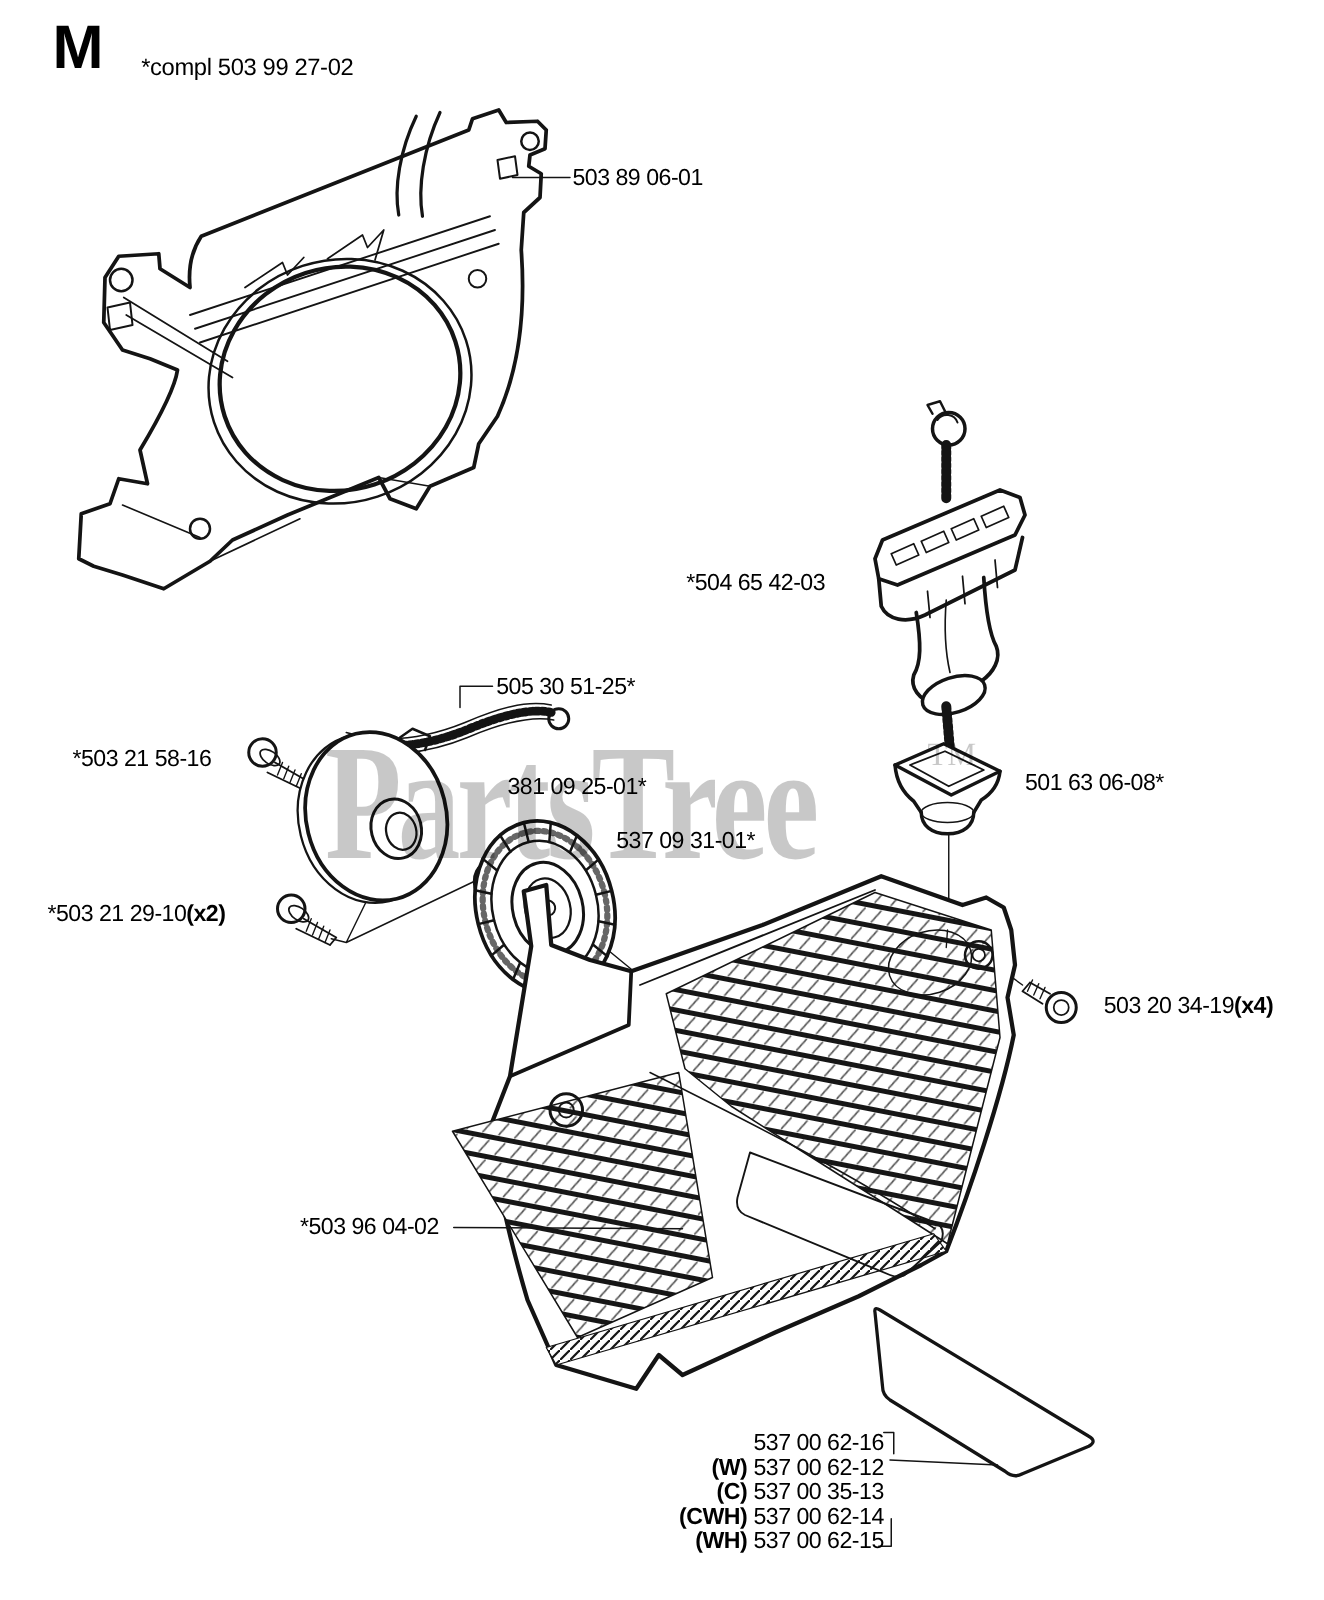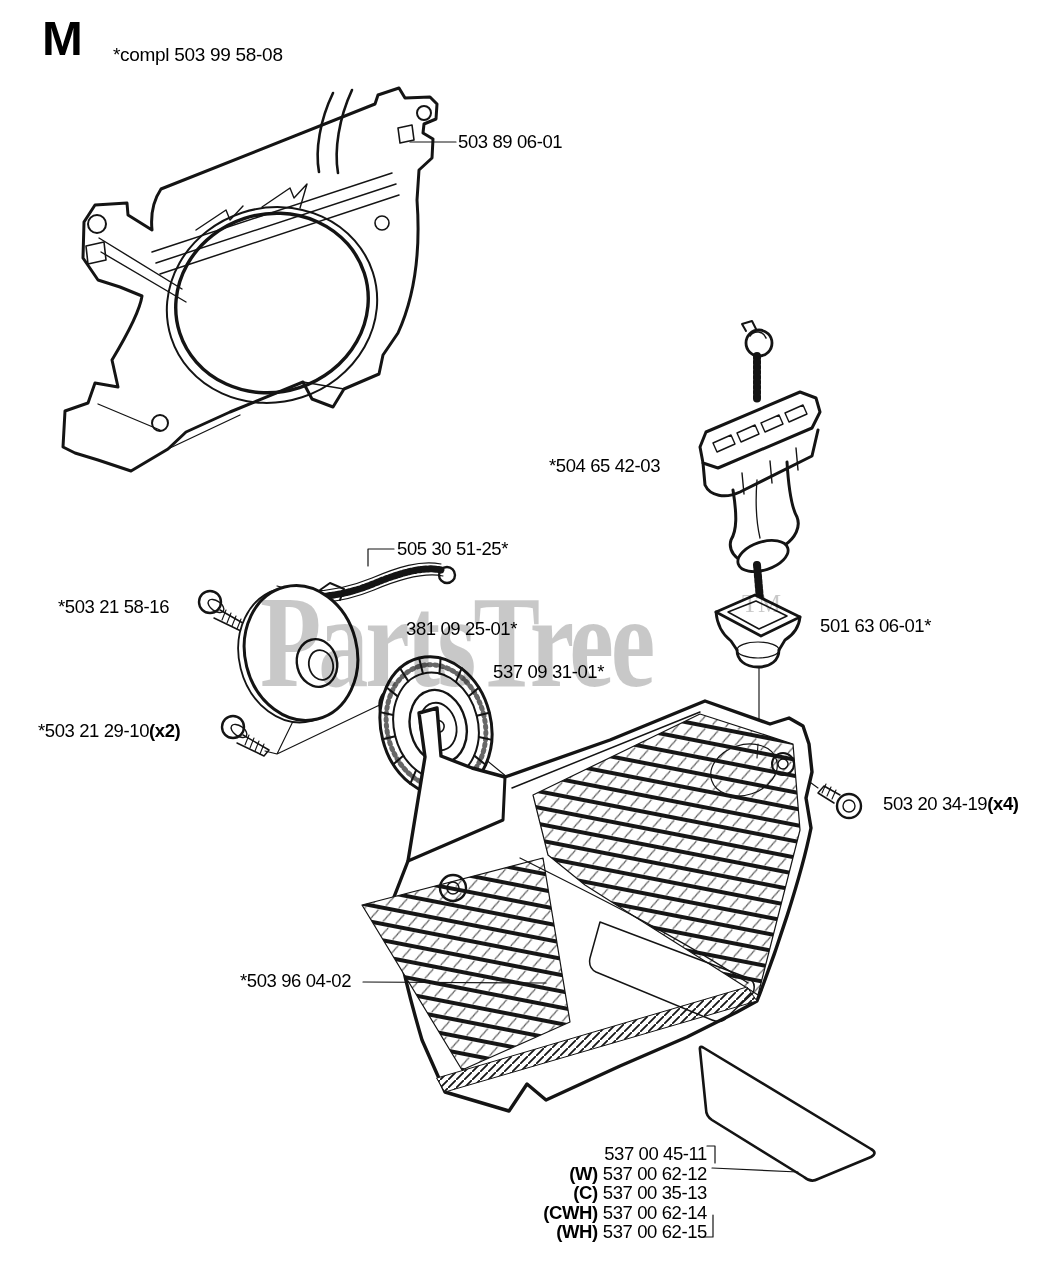--- a/index.html
+++ b/index.html
@@ -24,21 +24,21 @@
   #decal-list{position:absolute;left:480px;top:1143px;width:227px;z-index:5;
               font-size:18.5px;letter-spacing:-0.4px;color:#000;}
   .drow .pre{font-weight:bold;margin-right:5px;}
 </style>
 </head>
 <body>
 
 <div id="sheet">
 
   <div id="section-letter">M</div>
-  <div id="assembly-note">*compl 503 99 58-08</div>
+  <div id="assembly-note">*compl 503 99 27-02</div>
 
   <svg id="art" width="1059" height="1280" viewBox="0 0 1059 1280" fill="none" stroke="#141414" stroke-linecap="round" stroke-linejoin="round">
     <defs>
       <pattern id="slats" width="26" height="16" patternUnits="userSpaceOnUse" patternTransform="rotate(11)">
         <rect width="26" height="16" fill="#ffffff" stroke="none"></rect>
         <rect y="0" width="26" height="4" fill="#161616" stroke="none"></rect>
         <path d="M6,15 L12,5 M19,15 L25,5" stroke="#555" stroke-width="1.2"></path>
       </pattern>
       <pattern id="hatch" width="8" height="8" patternUnits="userSpaceOnUse">
         <rect width="8" height="8" fill="#ffffff" stroke="none"></rect>
@@ -201,35 +201,35 @@
   <div class="plabel" style="left:549px;top:456px;">*504 65 42-03</div>
 
   <div class="plabel" style="left:397px;top:539px;">505 30 51-25*</div>
 
   <div class="plabel" style="left:58px;top:597px;">*503 21 58-16</div>
 
   <div class="plabel" style="left:406px;top:619px;">381 09 25-01*</div>
 
   <div class="plabel" style="left:493px;top:662px;">537 09 31-01*</div>
 
-  <div class="plabel" style="left:820px;top:616px;">501 63 06-01*</div>
+  <div class="plabel" style="left:820px;top:616px;">501 63 06-08*</div>
 
   <div class="plabel" style="left:38px;top:721px;">
     <span>*503 21 29-10</span><span class="qty">(x2)</span>
   </div>
 
   <div class="plabel" style="left:883px;top:794px;">
     <span>503 20 34-19</span><span class="qty">(x4)</span>
   </div>
 
   <div class="plabel" style="left:240px;top:971px;">*503 96 04-02</div>
 
   <div id="decal-list">
     <div class="drow">
-      <span class="pre"></span><span>537 00 45-11</span>
+      <span class="pre"></span><span>537 00 62-16</span>
     </div>
     <div class="drow">
       <span class="pre">(W)</span><span>537 00 62-12</span>
     </div>
     <div class="drow">
       <span class="pre">(C)</span><span>537 00 35-13</span>
     </div>
     <div class="drow">
       <span class="pre">(CWH)</span><span>537 00 62-14</span>
     </div>

